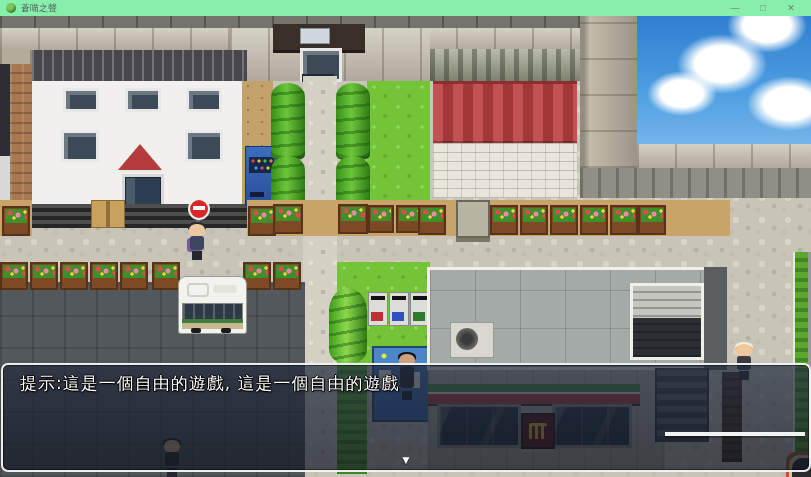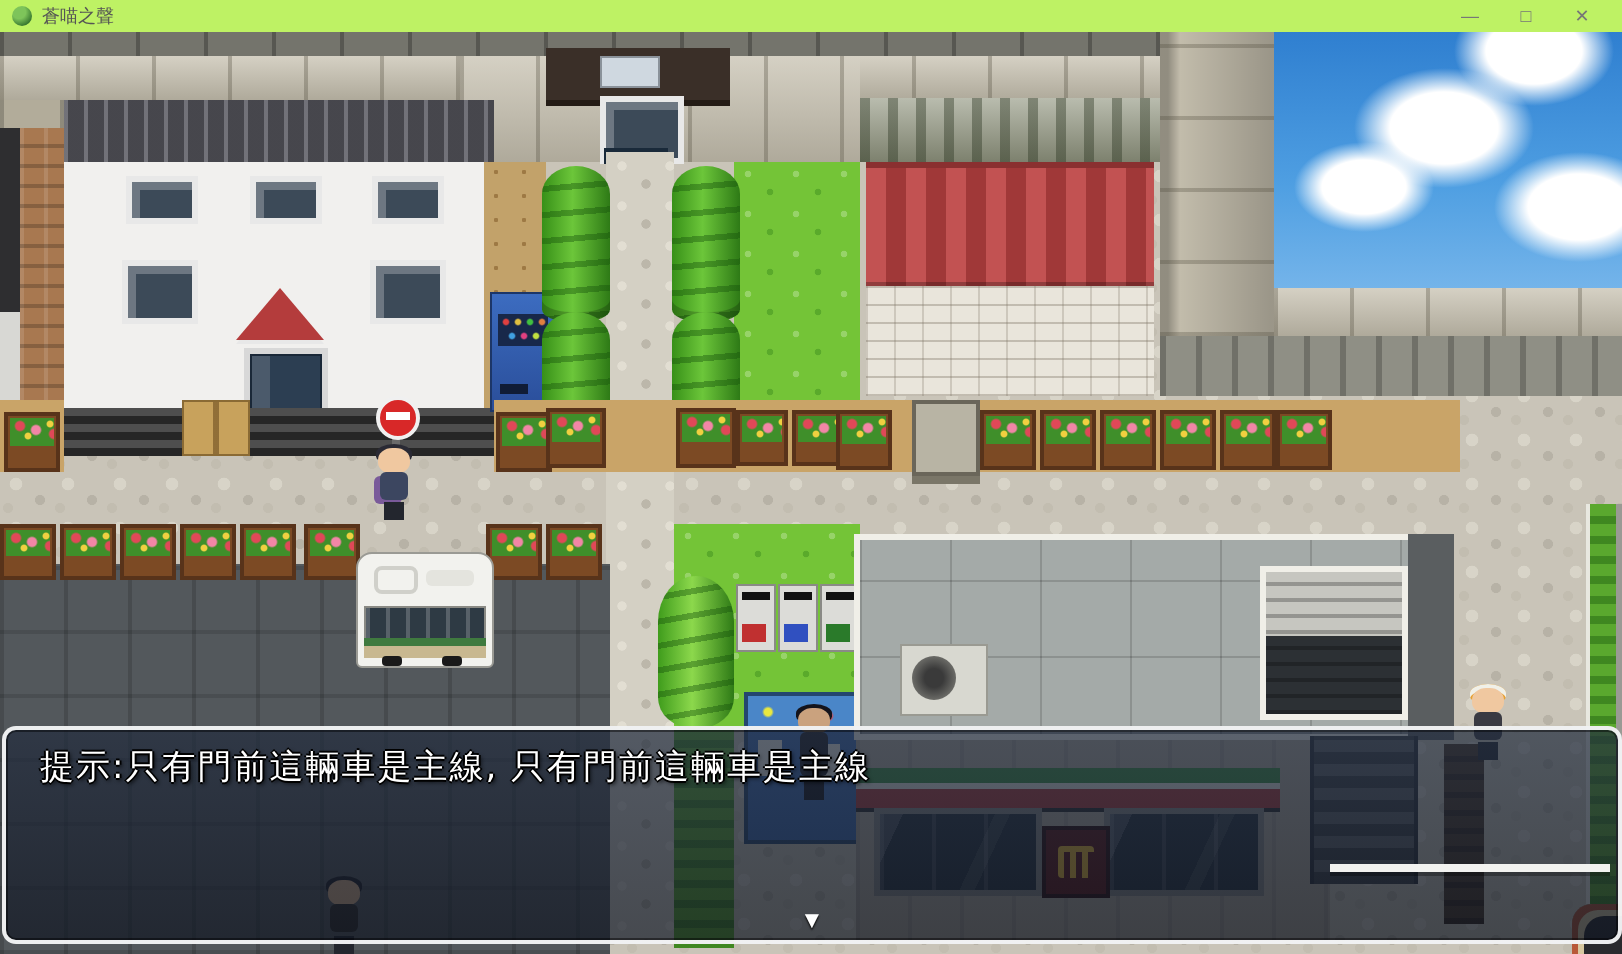--- a/index.html
+++ b/index.html
@@ -1,19 +1,19 @@
 <!DOCTYPE html>
 <html><head>
 <meta charset="utf-8">
 <style>
   html,body{margin:0;padding:0;background:#888;}
   #win{position:relative;width:811px;height:477px;background:#f4f4f4;overflow:hidden;
        font-family:"Liberation Sans",sans-serif;border-bottom:1px solid #9a9a9a;}
   
-  #titlebar{position:absolute;left:0;top:0;width:811px;height:16px;background:#bef264;
+  #titlebar{position:absolute;left:0;top:0;width:811px;height:16px;background:#86efac;
             display:flex;align-items:center;font-size:9px;color:#555;}
   #appicon{width:10px;height:10px;border-radius:50%;margin:0 5px 0 6px;
            background:radial-gradient(circle at 35% 30%,#7ec45a 0 35%,#2e6d2a 80%);}
   #wctrl{position:absolute;right:6px;top:0;height:16px;display:flex;}
   .wbtn{width:28px;height:16px;display:flex;align-items:center;justify-content:center;
         color:#777;font-size:9px;cursor:default;}
   
   #scene{position:absolute;left:0;top:16px;width:811px;height:461px;overflow:hidden;
          background-color:#c9c4b8;
          background-image:
@@ -348,20 +348,20 @@
     <div class="abs" style="left:786px;top:436px;width:25px;height:25px;background:#2a2a2e;border-radius:10px 0 0 0;box-shadow:inset 3px 3px 0 #b85838, inset 6px 6px 0 #d8c8a0"></div>
 
     <div class="npc" style="left:162px;top:424px;width:20px;height:37px">
       <div class="hair" style="background:#1c1c22"></div>
         <div class="head" style="background:#d8b088"></div>
       <div class="body" style="background:#2e2a26"></div>
         <div class="legs"></div>
     </div>
 
     <div id="dialog">
-      <div class="dlgline" id="dlg1">提示:只有門前這輛車是主線, 只有門前這輛車是主線</div>
+      <div class="dlgline" id="dlg1">提示:這是一個自由的遊戲, 這是一個自由的遊戲</div>
       <div id="cursor">▼</div>
     </div>
 
     <div class="abs whiteline" style="left:665px;top:416px;width:140px;height:4px"></div>
 
   </div>
 </div>
 
 </body></html>

